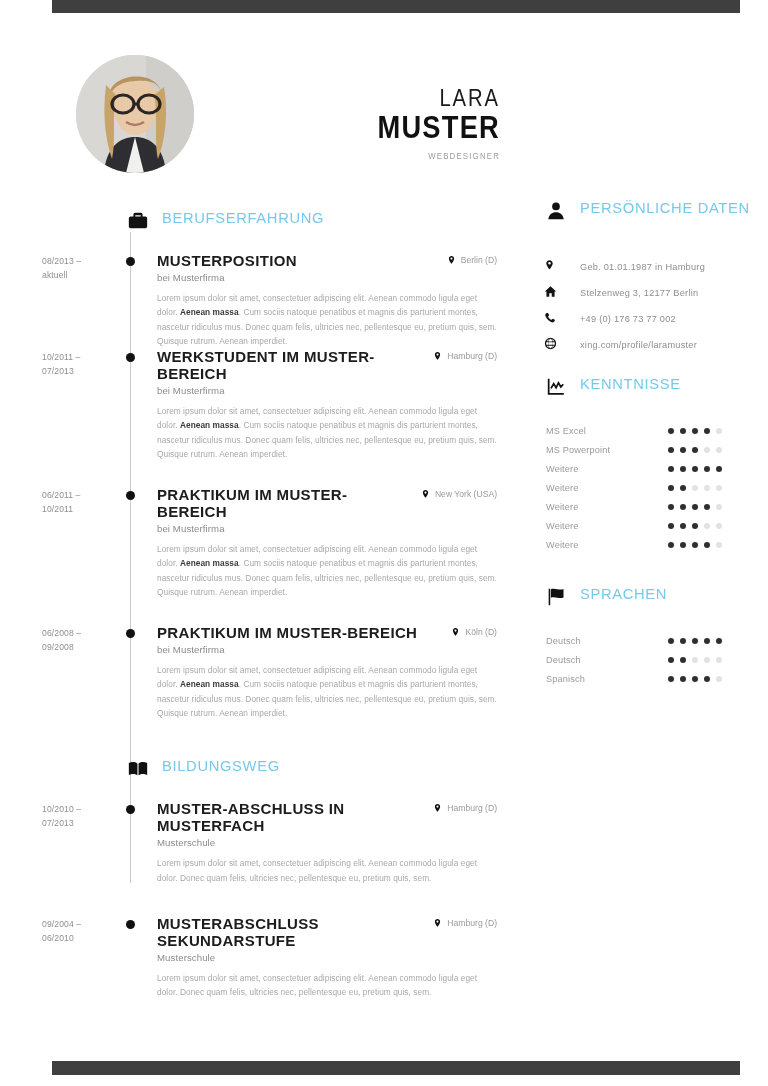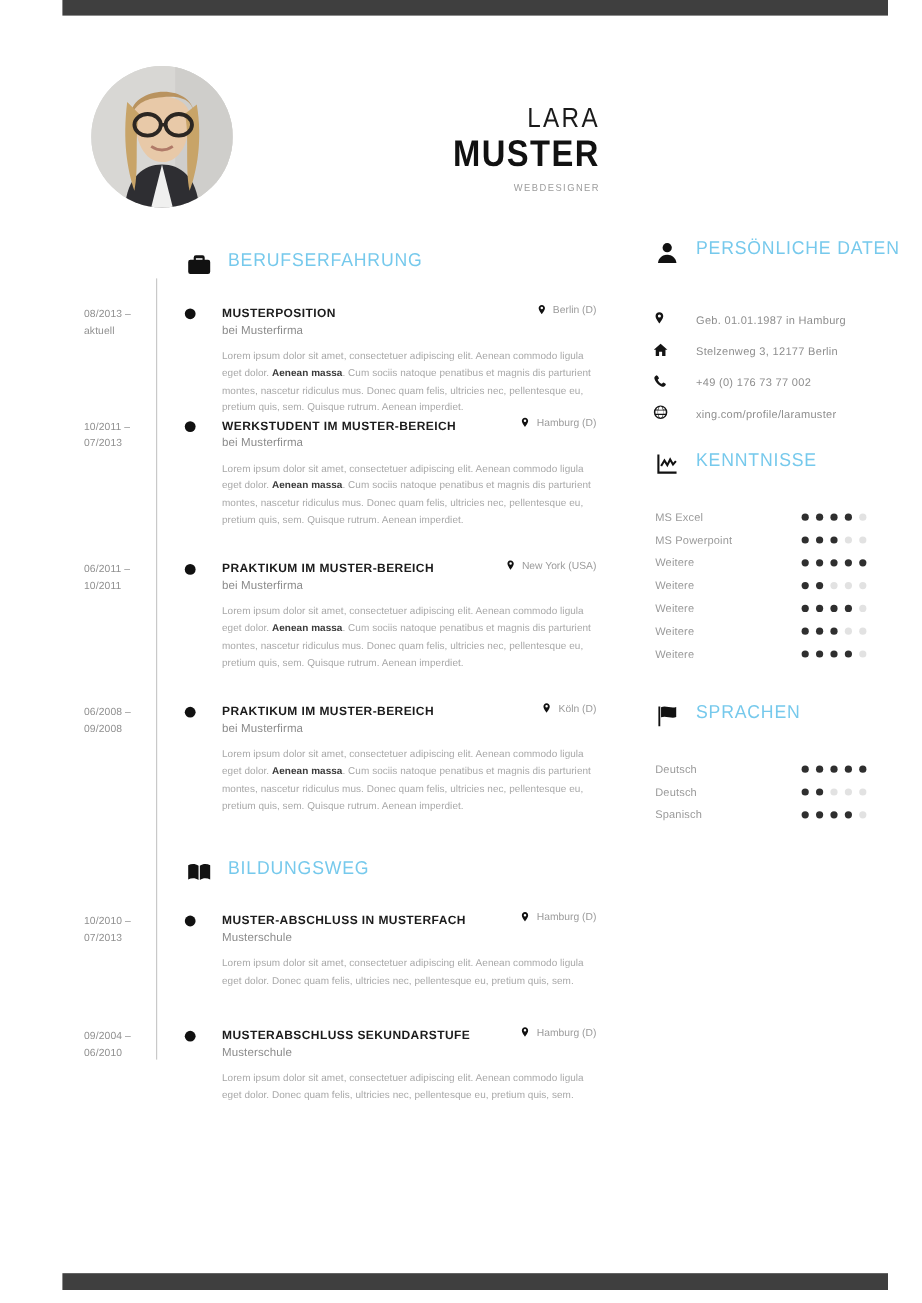--- a/index.html
+++ b/index.html
@@ -71,21 +71,21 @@
     color: #9c9c9c;
     font-weight: 400;
     margin-top: 4px;
     transform: scaleX(0.92);
     transform-origin: right center;
   }
 
   
   .main-col {
     position: absolute;
-    left: 0; top: 210px; width: 515px; padding-left: 28px;
+    left: 0; top: 210px; width: 515px;
   }
 
   .section-head {
     position: relative;
     height: 42px;
   }
   .section-icon {
     position: absolute;
     left: 127px; top: 0px;
     width: 22px; height: 22px;
@@ -133,21 +133,21 @@
     border-radius: 50%;
     background: #111111;
   }
   .entry .role-row {
     position: relative;
     display: flex;
     align-items: baseline;
     justify-content: space-between;
   }
   .entry .role {
-    font-size: 10px;
+    font-size: 15px;
     font-weight: 700;
     letter-spacing: 0.35px;
     color: #1c1c1c;
   }
   .entry .loc {
     display: flex;
     align-items: center;
     gap: 5px;
     white-space: nowrap;
     padding-left: 10px;

